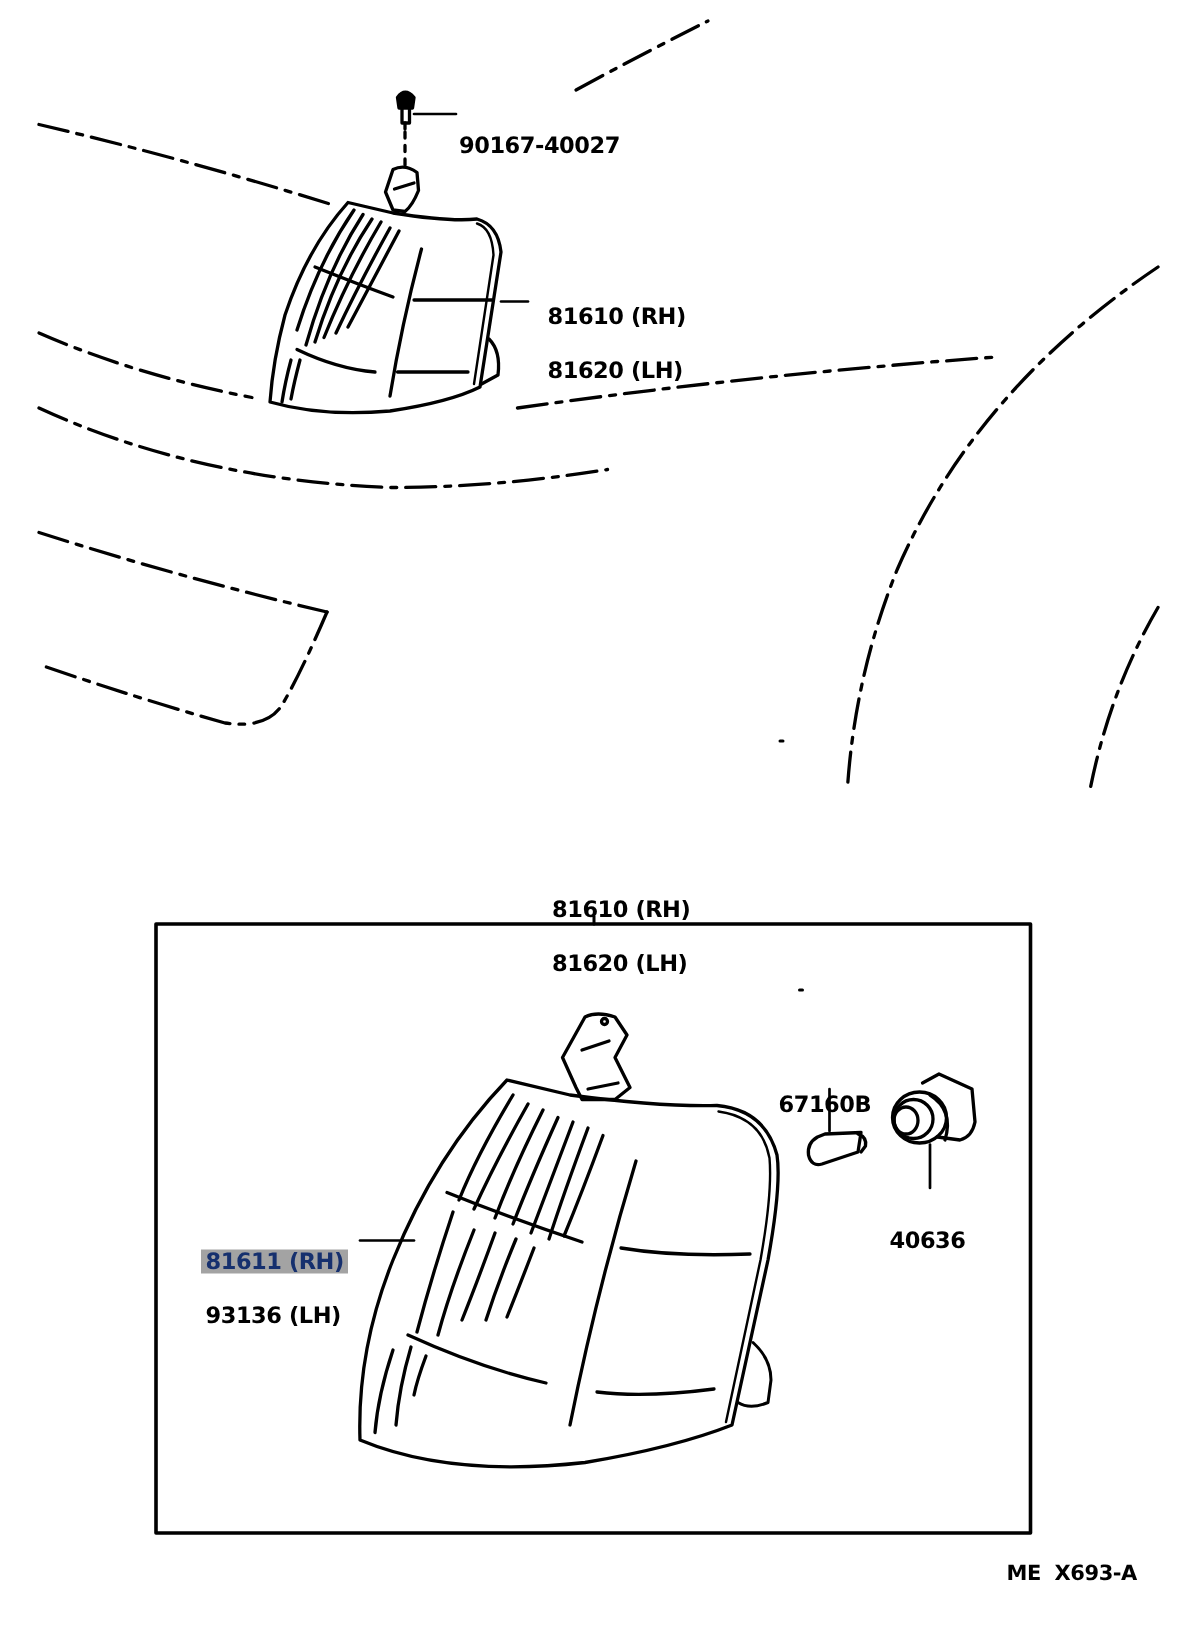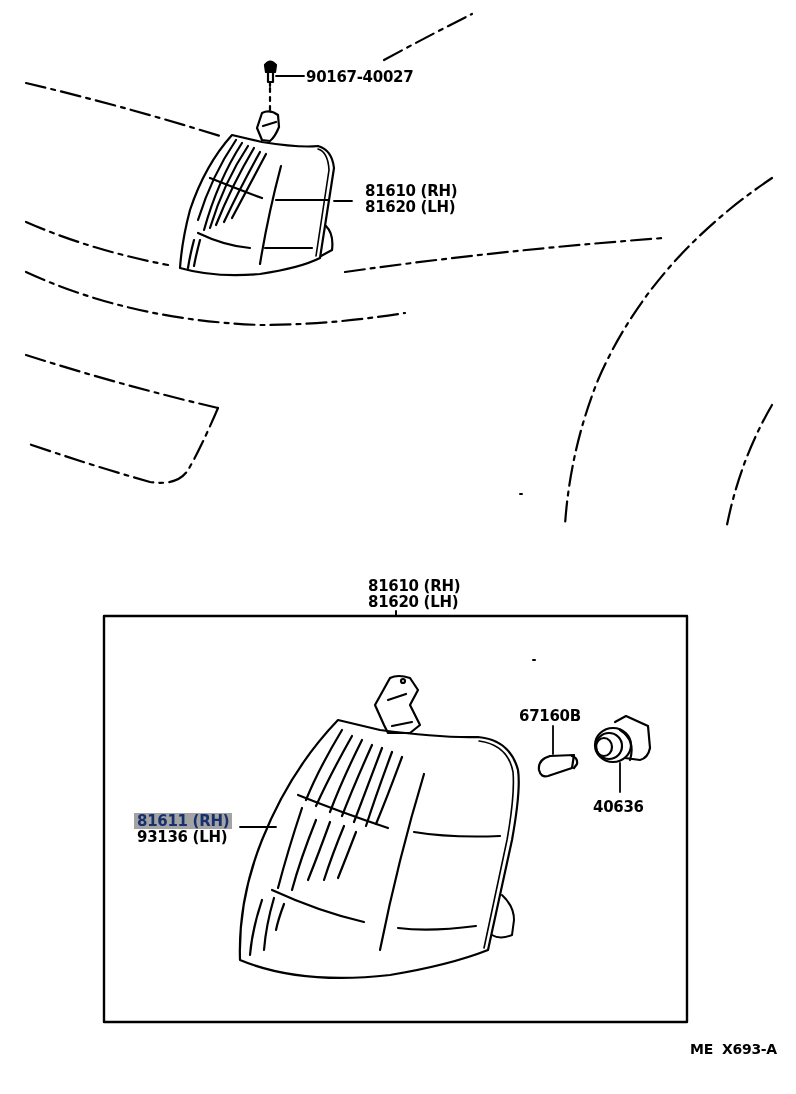--- a/index.html
+++ b/index.html
@@ -2,21 +2,21 @@
 <html><head>
 <meta charset="utf-8">
 <style>
   html, body { margin: 0; padding: 0; background: #ffffff; }
   body { width: 796px; height: 1094px; position: relative; overflow: hidden;
          font-family: "Liberation Sans", "DejaVu Sans", sans-serif; }
   svg.drawing { position: absolute; left: 0; top: 0; width: 796px; height: 1094px; }
   .lbl { position: absolute; font-family: "DejaVu Sans", "Liberation Sans", sans-serif;
          font-weight: bold; font-size: 15px; line-height: 16px; color: #000;
          letter-spacing: -0.3px; white-space: nowrap; cursor: pointer; }
-  .lbl span { display: block; }
+  .lbl span { display: block; margin-top: 20px; }
   .hl { background: #a3a3a3; color: #16306e; padding: 0 3px; margin-left: -3px; }
   .ref { position: absolute; font-family: "DejaVu Sans", sans-serif; font-weight: bold;
          font-size: 14px; color: #000; white-space: nowrap; letter-spacing: -0.3px; }
 </style>
 </head>
 <body>
 
 <svg class="drawing" viewBox="0 0 796 1094" xmlns="http://www.w3.org/2000/svg">
   <g fill="none" stroke="#000" stroke-linecap="round" stroke-linejoin="round">
 
@@ -142,13 +142,13 @@
 </div>
 
 <div class="lbl" style="left:519px; top:708px;">
   <span>67160B</span>
 </div>
 
 <div class="lbl" style="left:593px; top:799px;">
   <span>40636</span>
 </div>
 
-<div class="ref" style="left:690px; top:1041px; white-space:pre;">ME  X693-A</div>
+<div class="ref" style="left:671px; top:1041px; white-space:pre;">ME  X693-A</div>
 
 </body></html>

